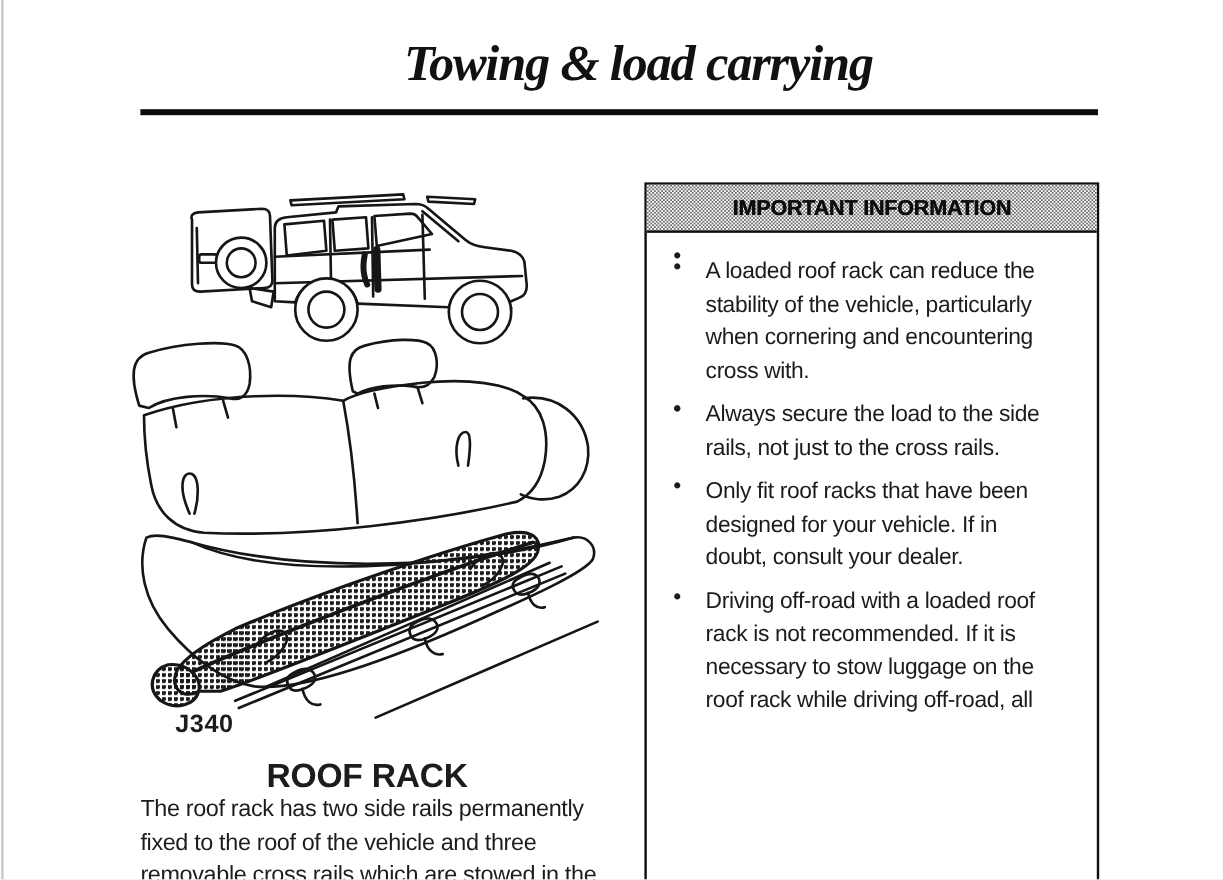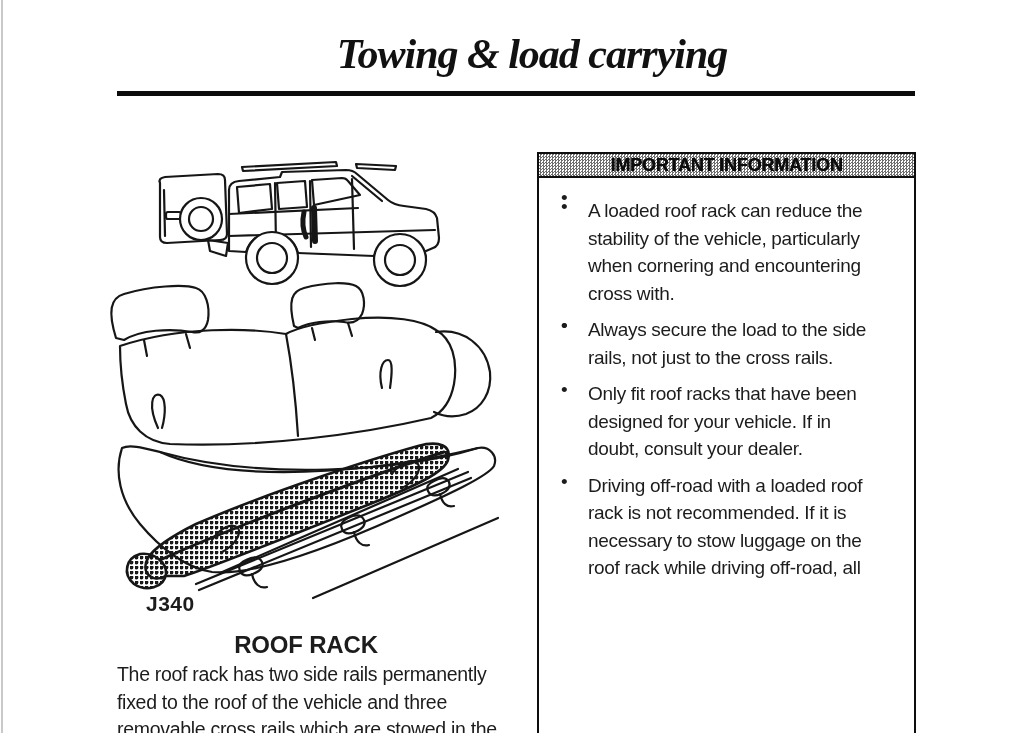--- a/index.html
+++ b/index.html
@@ -22,31 +22,31 @@
   .illus { position:absolute; }
   .illus svg { display:block; width:100%; height:100%; }
   .illus path, .illus line, .illus circle, .illus rect, .illus ellipse {
     fill:none; stroke:#161616; stroke-width:2.2; stroke-linecap:round; stroke-linejoin:round;
   }
   #vehicle-illus { left:130px; top:150px; width:330px; height:142px; }
   #seat-illus   { left:100px; top:276px; width:405px; height:328px; }
 
   .fig-caption { position:absolute; left:121px; top:592px; font-weight:bold; font-size:21px; letter-spacing:0.5px;margin-left:25px; }
   .section-heading { position:absolute; left:117px; top:631px; width:378px; text-align:center;
-    font-weight:bold; font-size:24px; letter-spacing:-0.2px; }
+    font-weight:bold; font-size:28px; letter-spacing:-0.2px; }
   .section-body { position:absolute; left:117px; top:661px; width:392px;
     font-size:19.5px; line-height:27.5px; letter-spacing:-0.3px; white-space:pre-line; }
 
   
   .info-box {
     position:absolute; left:537px; top:152px; width:379px; height:620px;
     border:2px solid #0e0e0e; background:#ffffff;
   }
   .info-header {
-    height:24px; border-bottom:2px solid #0e0e0e;
+    height:40px; border-bottom:2px solid #0e0e0e;
     background-color:#c7c7c7;
     background-image:repeating-conic-gradient(#6e6e6e 0% 25%, #ffffff 0% 50%);
     background-size:3px 3px;
     display:flex; align-items:center; justify-content:center;
   }
   .info-header span {
     font-weight:bold; font-size:18px; letter-spacing:-0.2px; color:#0d0d0d;
     text-shadow:0.4px 0 #0d0d0d;
   }
   .info-list { list-style:none; padding:10px 6px 0 0; }

